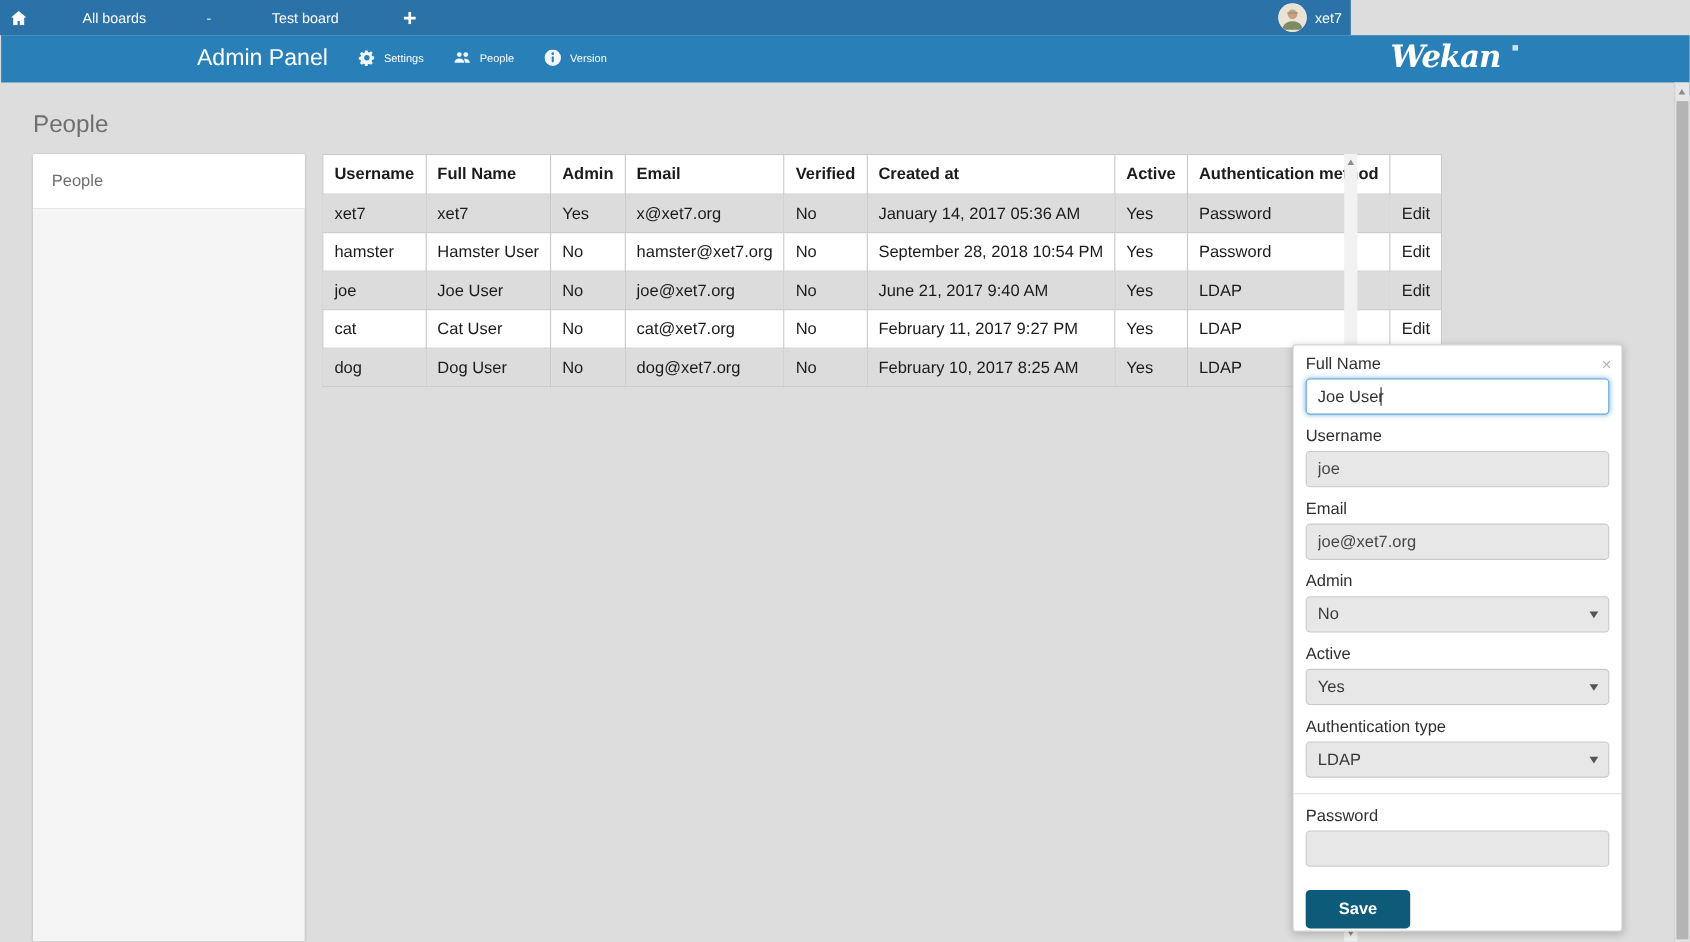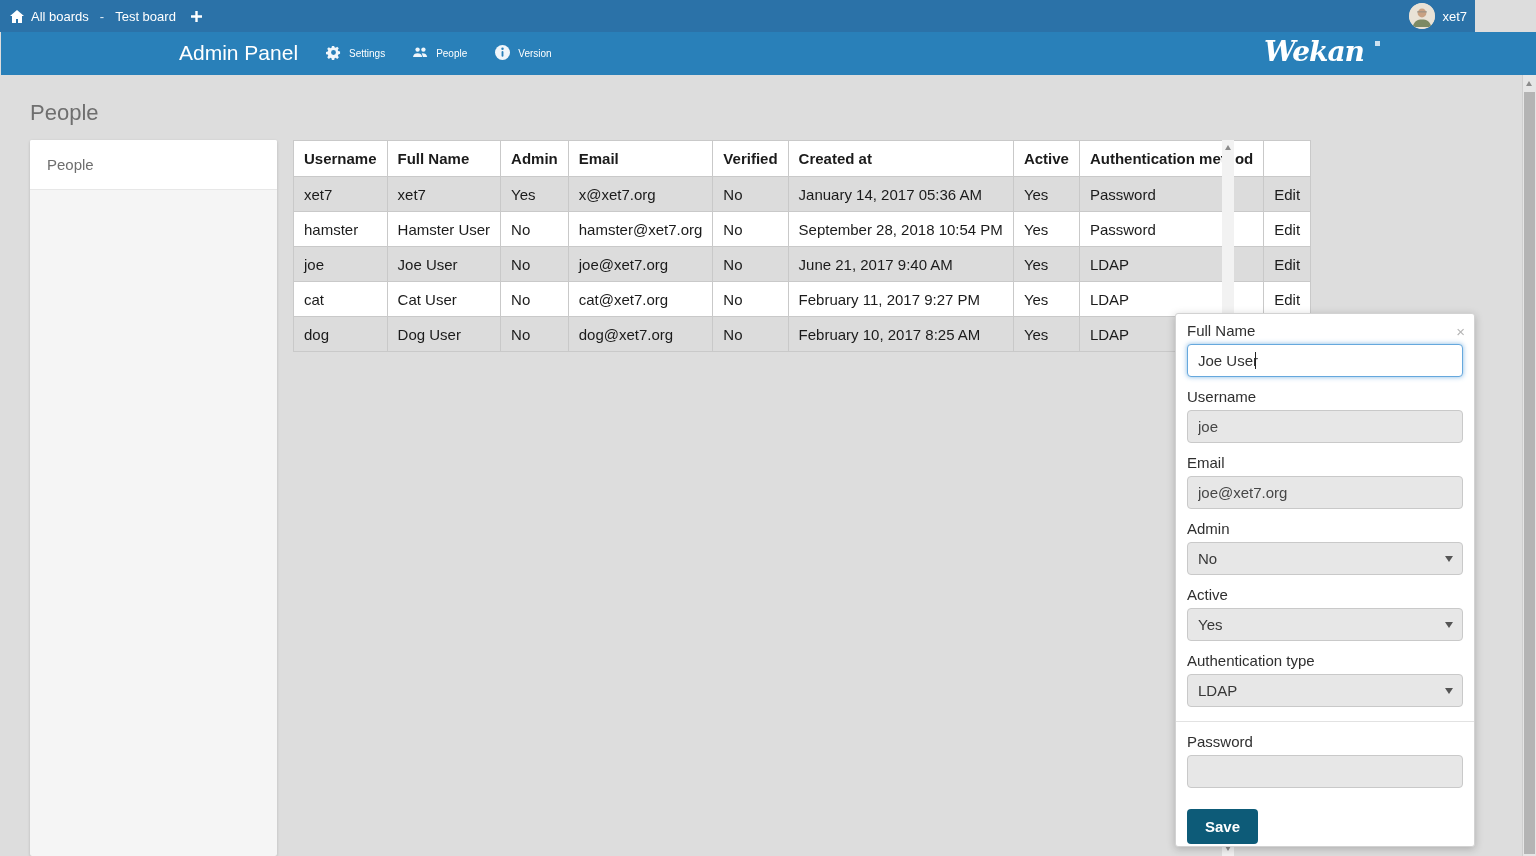--- a/index.html
+++ b/index.html
@@ -1,21 +1,21 @@
 <!DOCTYPE html>
 <html><head>
 <meta charset="utf-8">
 <style>
   * { margin:0; padding:0; box-sizing:border-box; }
   html,body { width:1536px; height:856px; overflow:hidden; }
   body { font-family:"Liberation Sans", sans-serif; background:#dddddd; position:relative; }
 
   
-  .topbar { position:absolute; left:0; top:0; width:1475px; height:32px; background:#2b72a8;
-            display:flex; align-items:center; padding:0 10px; color:#fff; font-size:13px; }
+  .topbar { position:absolute; left:0; top:0; width:1228px; height:32px; background:#2b72a8;
+            display:flex; align-items:center; padding:0 10px; color:#fff; font-size:13px;gap:44px; }
   .topbar .crumb { color:#fff; margin:0 7px; cursor:pointer; }
   .topbar .sep { color:#e3eef7; margin:0 4px; }
   .icon-btn { display:inline-flex; align-items:center; justify-content:center; cursor:pointer; }
   .home-svg { width:14px; height:13px; }
   .plus-svg { width:11px; height:11px; margin-left:8px; }
   .topbar-right { position:absolute; right:8px; top:0; height:32px; display:flex; align-items:center; gap:7px; }
   .avatar { width:26px; height:26px; border-radius:50%; overflow:hidden; background:#e9e2d6; cursor:pointer; flex:0 0 auto; }
   .avatar svg { width:26px; height:26px; display:block; }
 
   
@@ -73,21 +73,21 @@
   .input-wrap { position:relative; }
   .text-input.focused { background:#fff; border:1px solid #66a8dd; box-shadow:0 0 5px rgba(102,168,221,.8);
                         color:#333; outline:none; }
   .caret-line { position:absolute; left:68px; top:8px; width:1px; height:17px; background:#222; }
   .fake-select { position:relative; width:100%; height:33px; border:1px solid #c9c9c9; border-radius:4px;
                  background:#e7e7e7; color:#383838; padding:7px 10px 0; cursor:pointer; }
   .select-caret { position:absolute; right:9px; top:13px; width:0; height:0;
                   border-left:4px solid transparent; border-right:4px solid transparent; border-top:6px solid #555; }
   .panel-divider { border:0; border-top:1px solid #e2e2e2; margin:14px -11px 0; }
   .save-button { margin-top:21px; background:#0d5b78; color:#fff; font-weight:bold; font-size:15px;
-                 border:0; border-radius:4px; padding:9px 18px; cursor:pointer;
+                 border:0; border-radius:4px; padding:9px 30px; cursor:pointer;
                  font-family:"Liberation Sans", sans-serif; }
 </style>
 </head>
 <body>
 
 <div class="topbar">
   <span class="icon-btn">
     <svg class="home-svg" viewBox="0 0 14 13">
         <path d="M7 0 0 6h2v7h4V9h2v4h4V6h2z" fill="#fff"></path>
       </svg>

